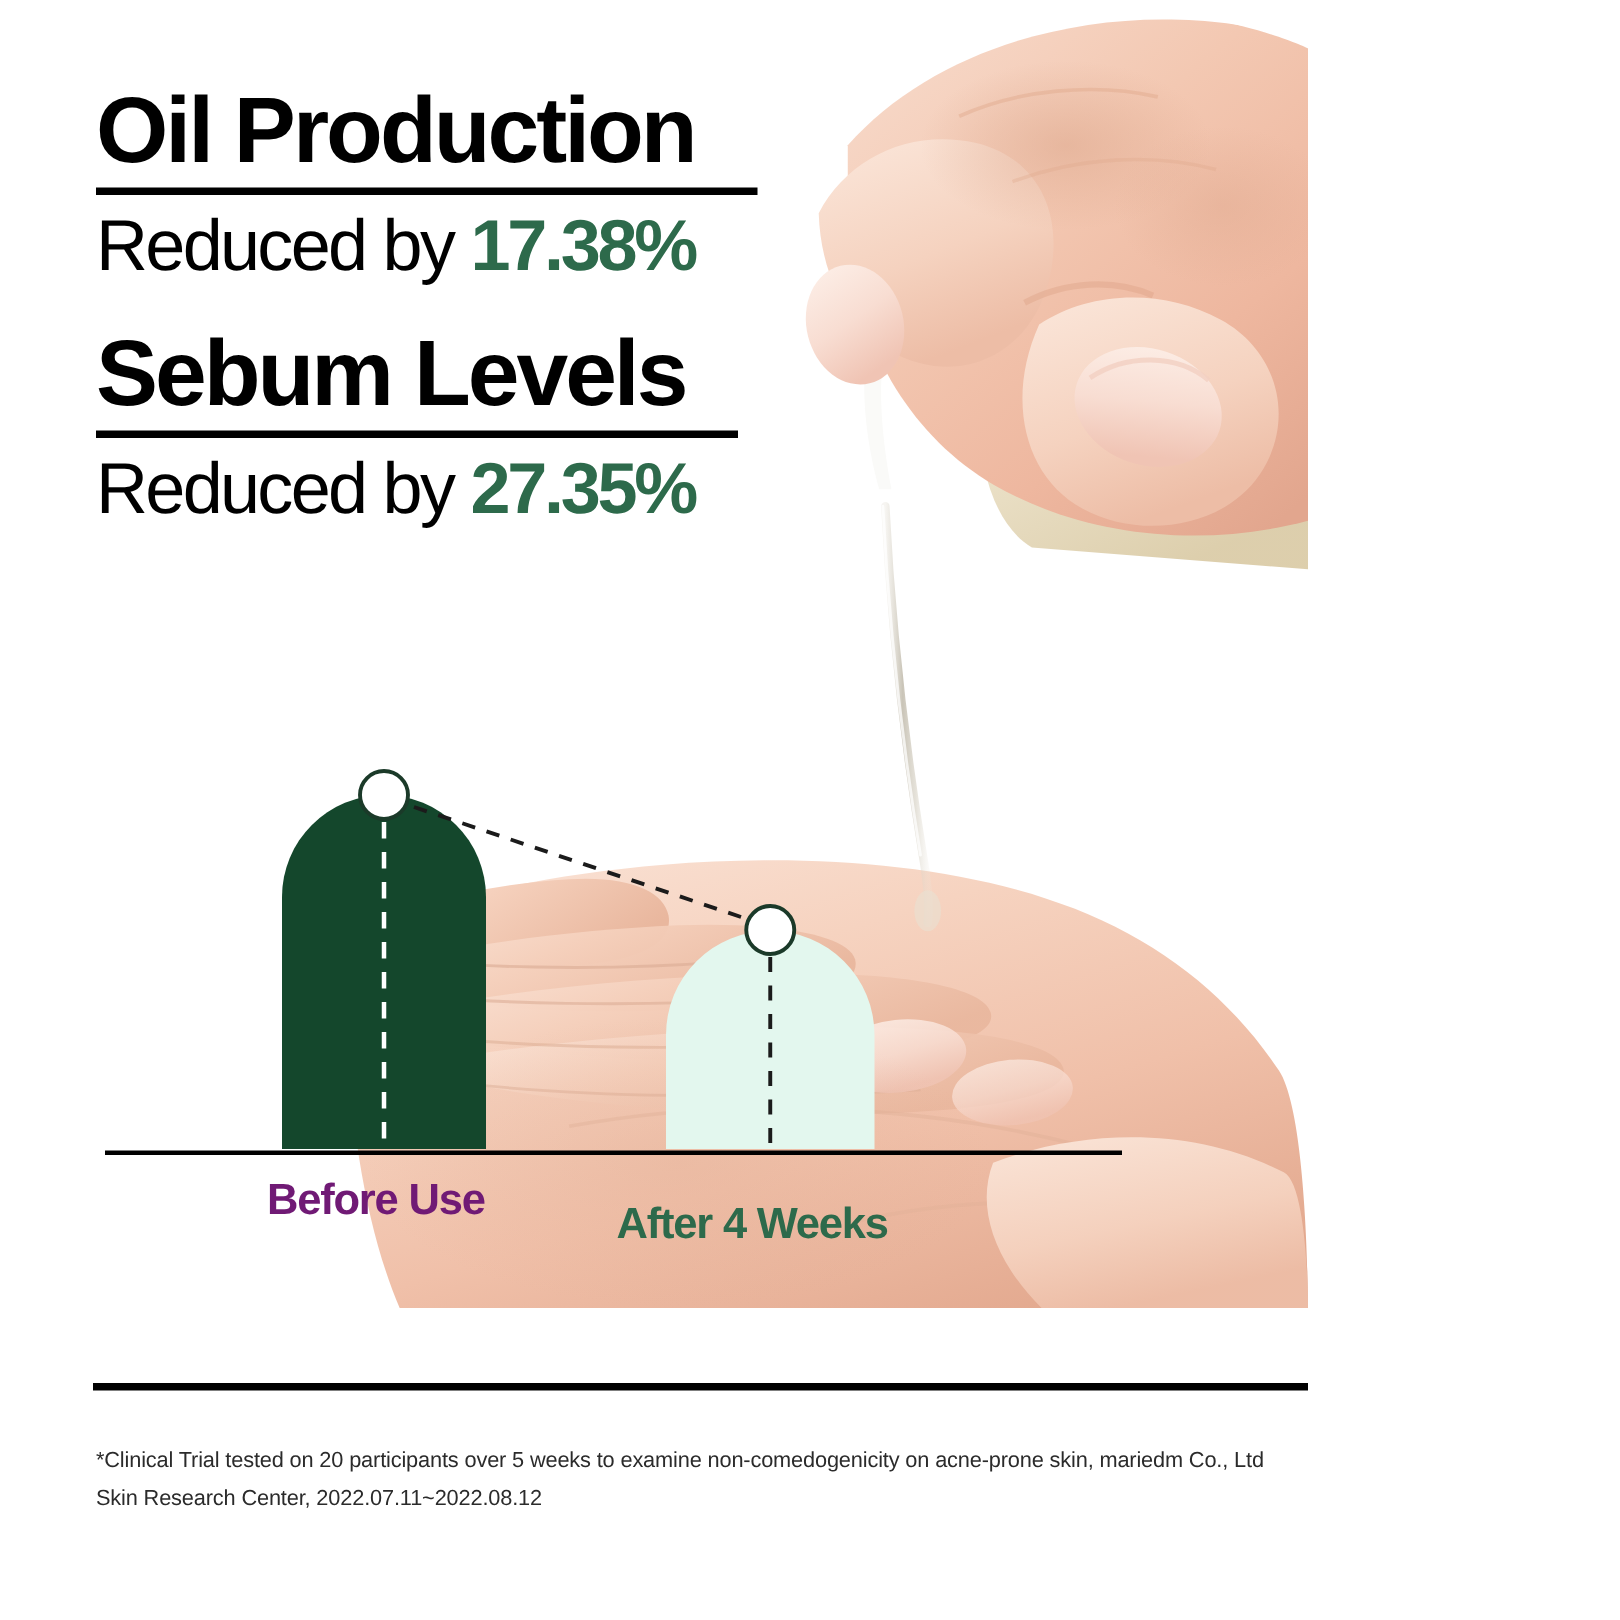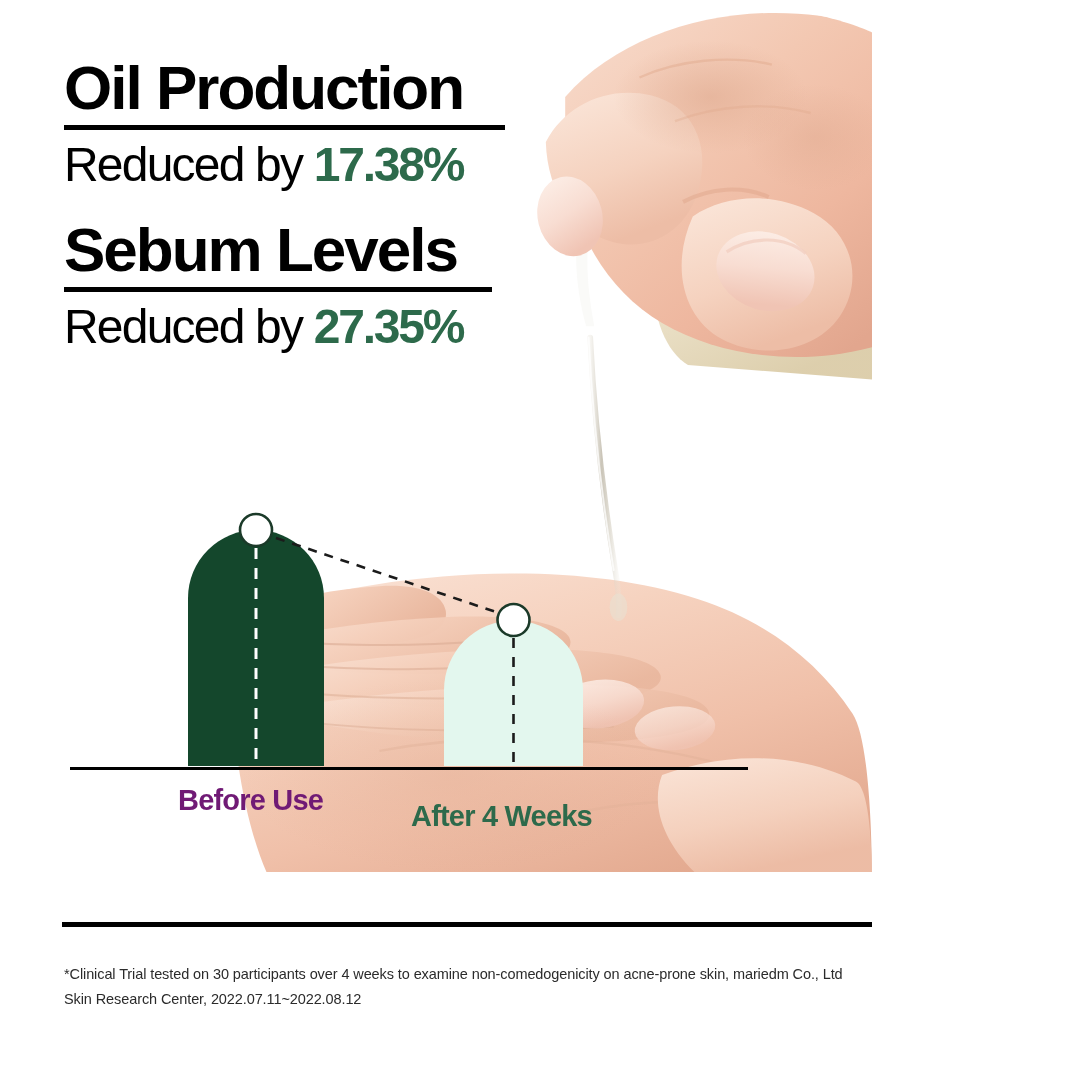--- a/index.html
+++ b/index.html
@@ -322,17 +322,17 @@
 
     <line x1="70" y1="768.5" x2="748" y2="768.5" stroke="#000000" stroke-width="3"></line>
   </svg>
 
   <div class="axis-label" id="label-before">Before Use</div>
   <div class="axis-label" id="label-after">After 4 Weeks</div>
 
   <div id="footer-rule"></div>
 
   <div id="footnote">
-    <div>*Clinical Trial tested on 30 participants over 4 weeks to examine non-comedogenicity on acne-prone skin, mariedm Co., Ltd</div>
+    <div>*Clinical Trial tested on 20 participants over 5 weeks to examine non-comedogenicity on acne-prone skin, mariedm Co., Ltd</div>
     <div>Skin Research Center, 2022.07.11~2022.08.12</div>
   </div>
 
 </div>
 
 </body></html>

